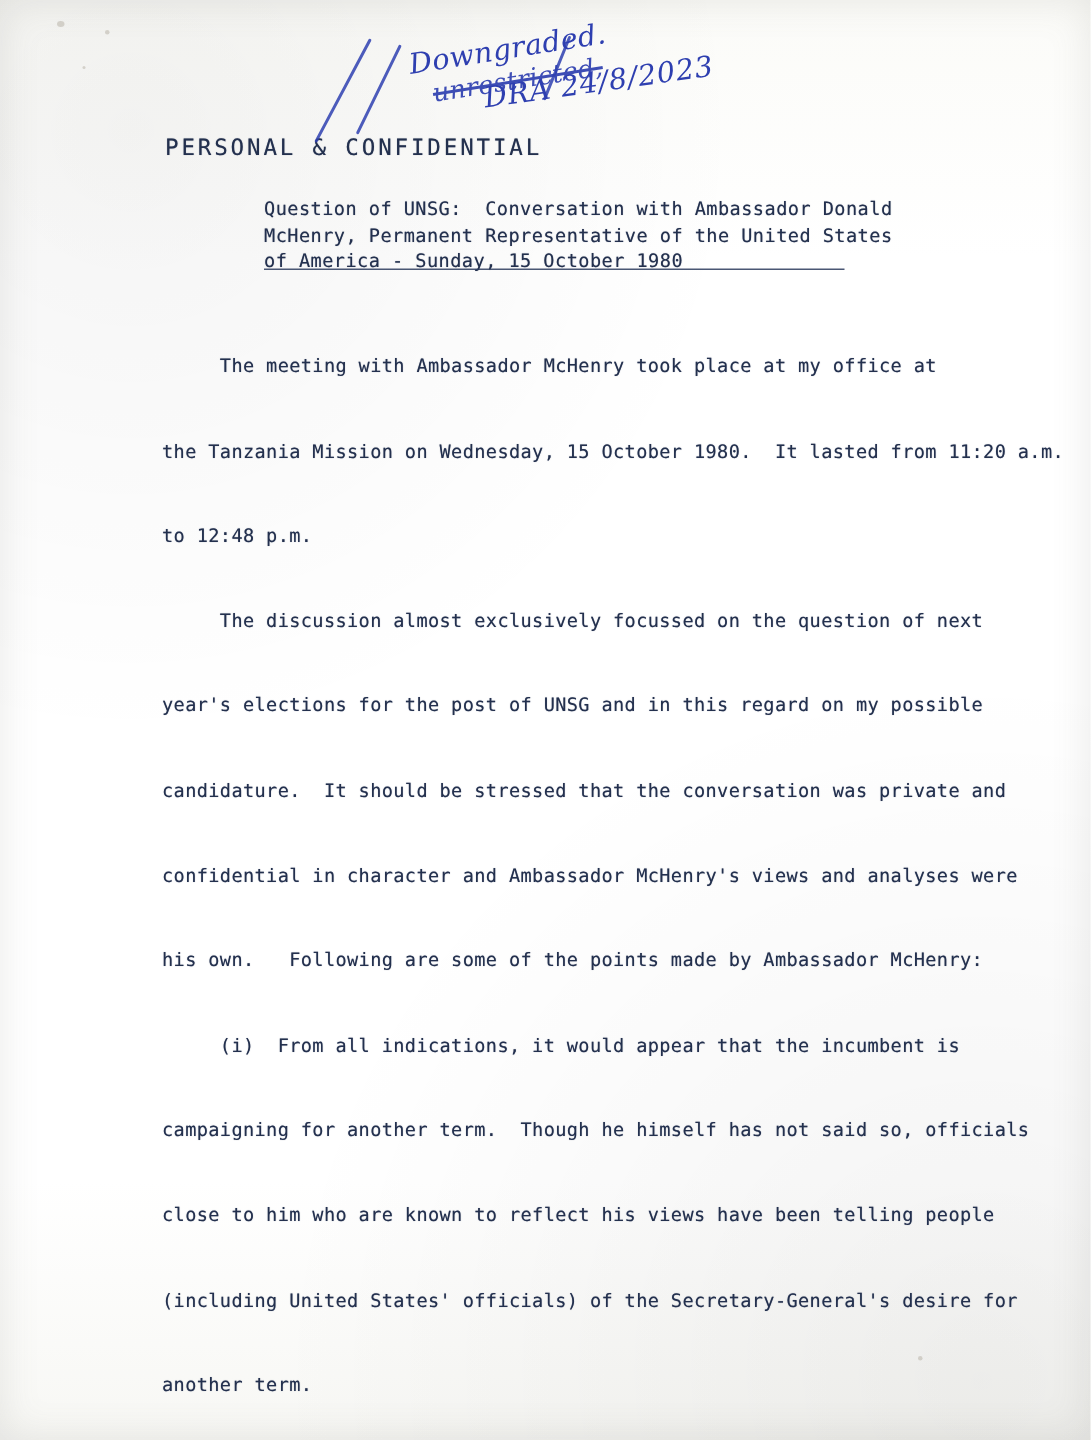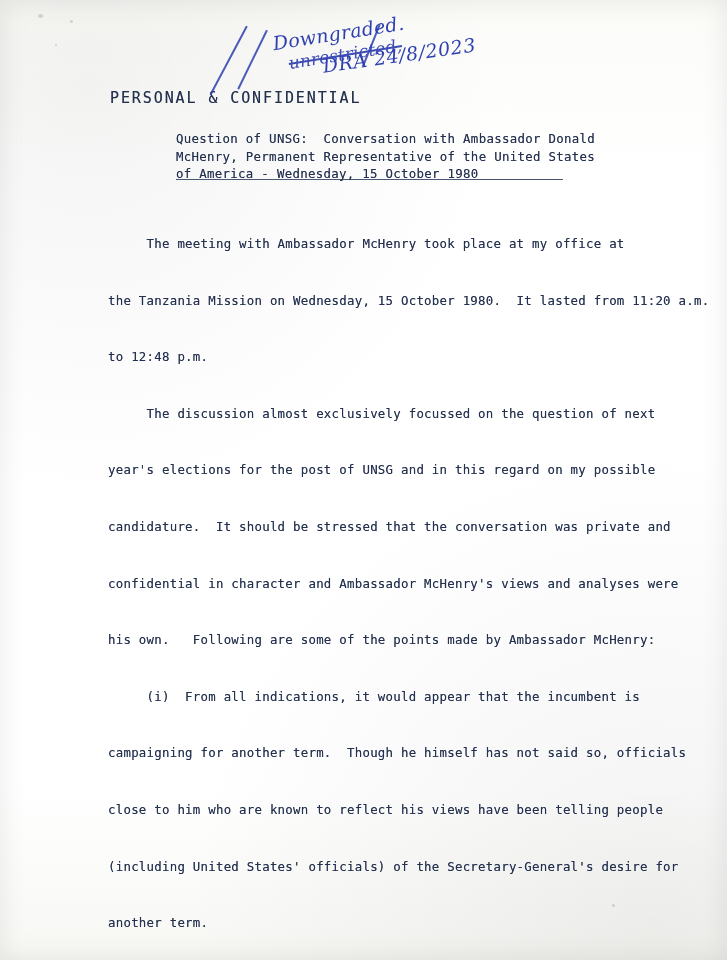--- a/index.html
+++ b/index.html
@@ -174,21 +174,21 @@
   <div class="pen-stroke" id="stroke-2"></div>
   <div class="pen-stroke" id="stroke-3"></div>
 
   <div class="hand" id="hand-downgraded">Downgraded.</div>
   <div class="hand" id="hand-strike">unrestricted,</div>
   <div class="hand" id="hand-initials">DRA 24/8/2023</div>
 
 
   <div class="tw" id="subject-block">Question of UNSG:  Conversation with Ambassador Donald
 McHenry, Permanent Representative of the United States
-of America - Wednesday, 15 October 1980</div>
+of America - Sunday, 15 October 1980</div>
   <div id="subject-rule"></div>
 
   <div class="tw" id="body-text">     The meeting with Ambassador McHenry took place at my office at
 
 the Tanzania Mission on Wednesday, 15 October 1980.  It lasted from 11:20 a.m.
 
 to 12:48 p.m.
 
      The discussion almost exclusively focussed on the question of next
 

